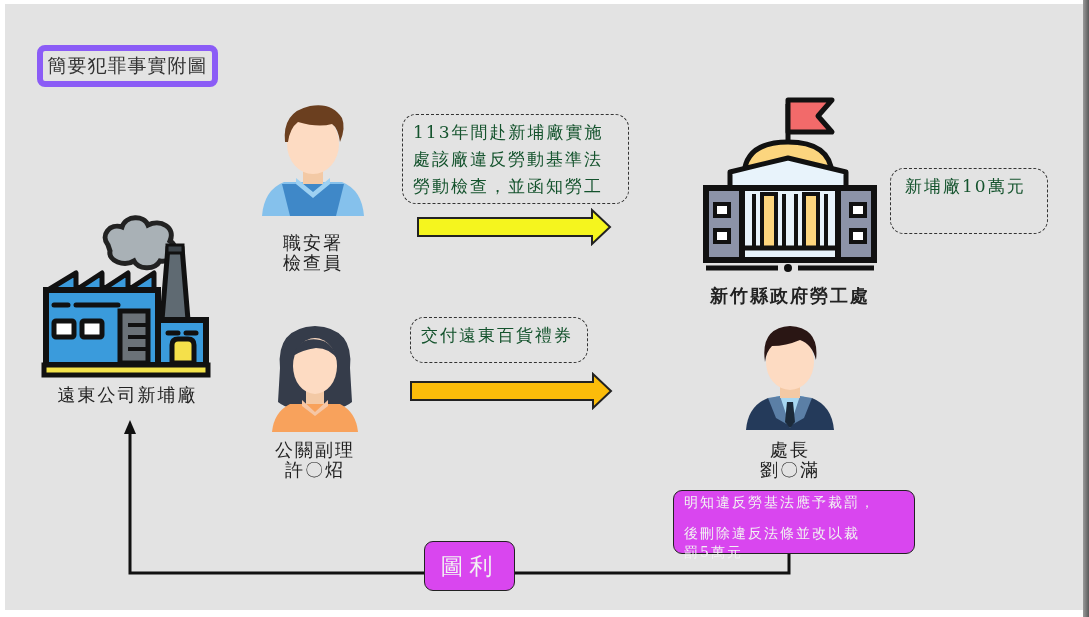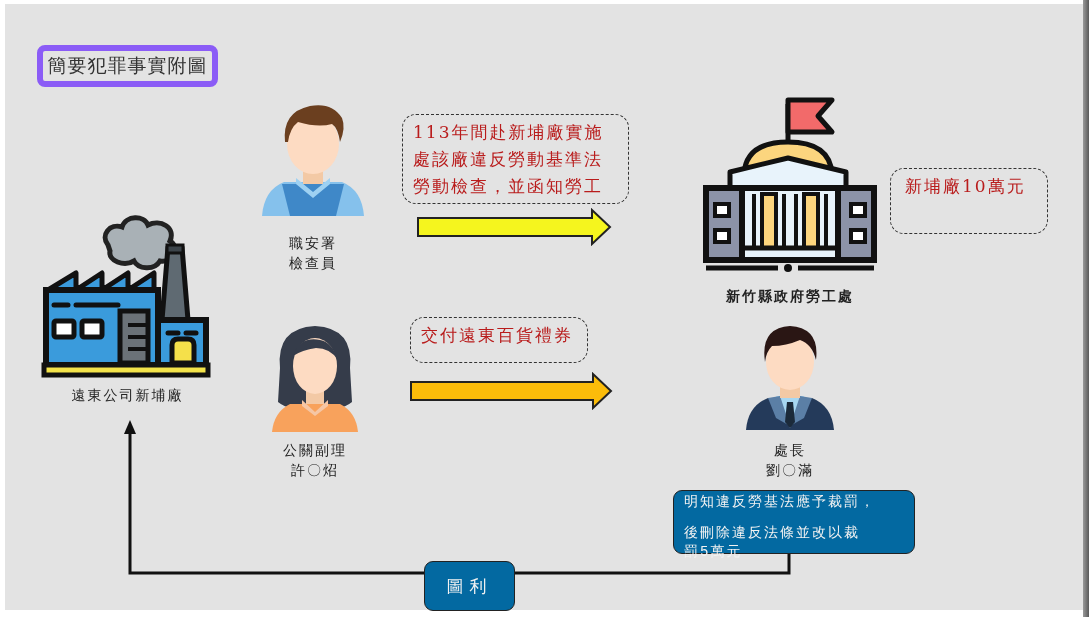--- a/index.html
+++ b/index.html
@@ -18,30 +18,30 @@
     }
     .title-box {
       position: absolute; left: 37px; top: 45px; width: 181px; height: 42px;
       border: 6px solid #8b5cf6; border-radius: 8px; box-sizing: border-box;
       display: flex; align-items: center; justify-content: center;
       font-family: "Liberation Sans", "DejaVu Sans", sans-serif;
       font-size: 19px; color: #333; letter-spacing: 1px;
     }
     .dash-box {
       position: absolute; border: 1.6px dashed #333; border-radius: 14px;
-      box-sizing: border-box; color: #b91c1c; font-size: 17px; line-height: 27px;
+      box-sizing: border-box; color: #14532d; font-size: 17px; line-height: 27px;
       letter-spacing: 2px; padding: 4px 10px; text-align: left;
     }
     .dash-box .line { display: block; white-space: nowrap; }
     .gray-box {
-      position: absolute; background: #0369a1; border: 1.5px solid #222;
-      border-radius: 9px; box-sizing: border-box; color: #f2f2f2; font-family: Liberation Mono, monospace;
+      position: absolute; background: #d946ef; border: 1.5px solid #222;
+      border-radius: 9px; box-sizing: border-box; color: #f2f2f2;
     }
     .label {
-      position: absolute; text-align: center; color: #222; font-size: 14px;
+      position: absolute; text-align: center; color: #222; font-size: 18px;
       line-height: 20px; letter-spacing: 2px;
     }
     .label .line { display: block; white-space: nowrap; }
     .arrow { position: absolute; }
     svg { display: block; }
   </style>
 </head>
 <body>
 
 <div class="panel"></div>
@@ -195,13 +195,13 @@
     <path d="M124 434 L130 420 L136 434 Z" fill="#111"></path>
   </svg>
 </div>
 
 <div class="gray-box" style="left:673px;top:490px;width:242px;height:64px;padding:2px 10px;font-size:14px;line-height:19px;letter-spacing:2px;">
   <span style="display:block;white-space:nowrap;">明知違反勞基法應予裁罰，</span>
   <span style="display:block;white-space:nowrap;margin-top:12px;">後刪除違反法條並改以裁</span>
   <span style="display:block;white-space:nowrap;">罰5萬元</span>
 </div>
 
-<div class="gray-box" style="left:424px;top:561px;width:91px;height:50px;display:flex;align-items:center;justify-content:center;font-size:17px;letter-spacing:6px;">圖利</div>
+<div class="gray-box" style="left:424px;top:541px;width:91px;height:50px;display:flex;align-items:center;justify-content:center;font-size:23px;letter-spacing:6px;">圖利</div>
 
 </body></html>

